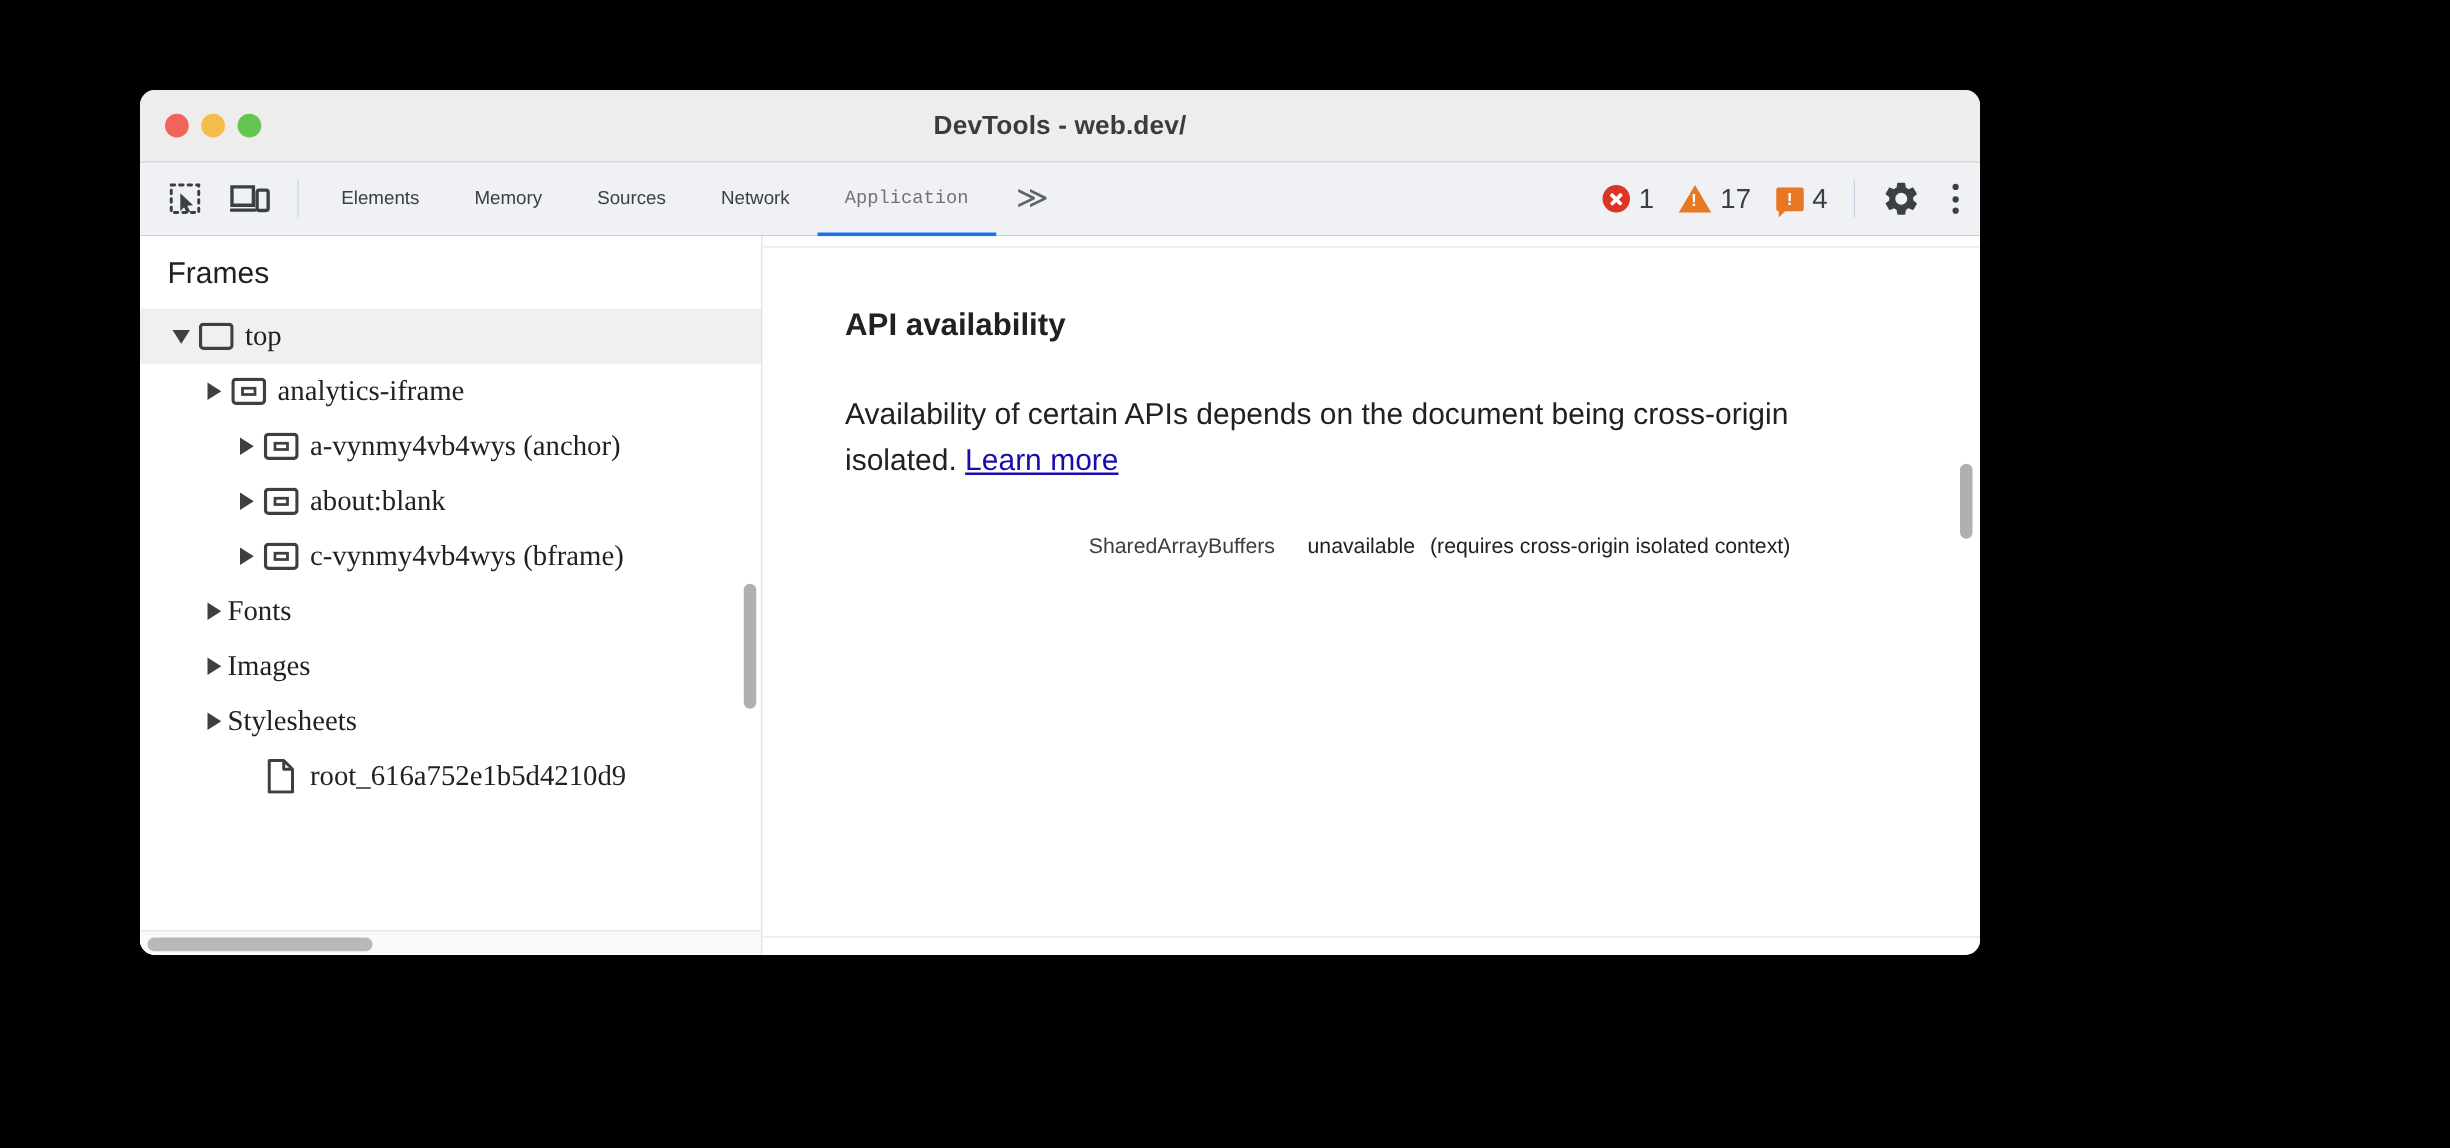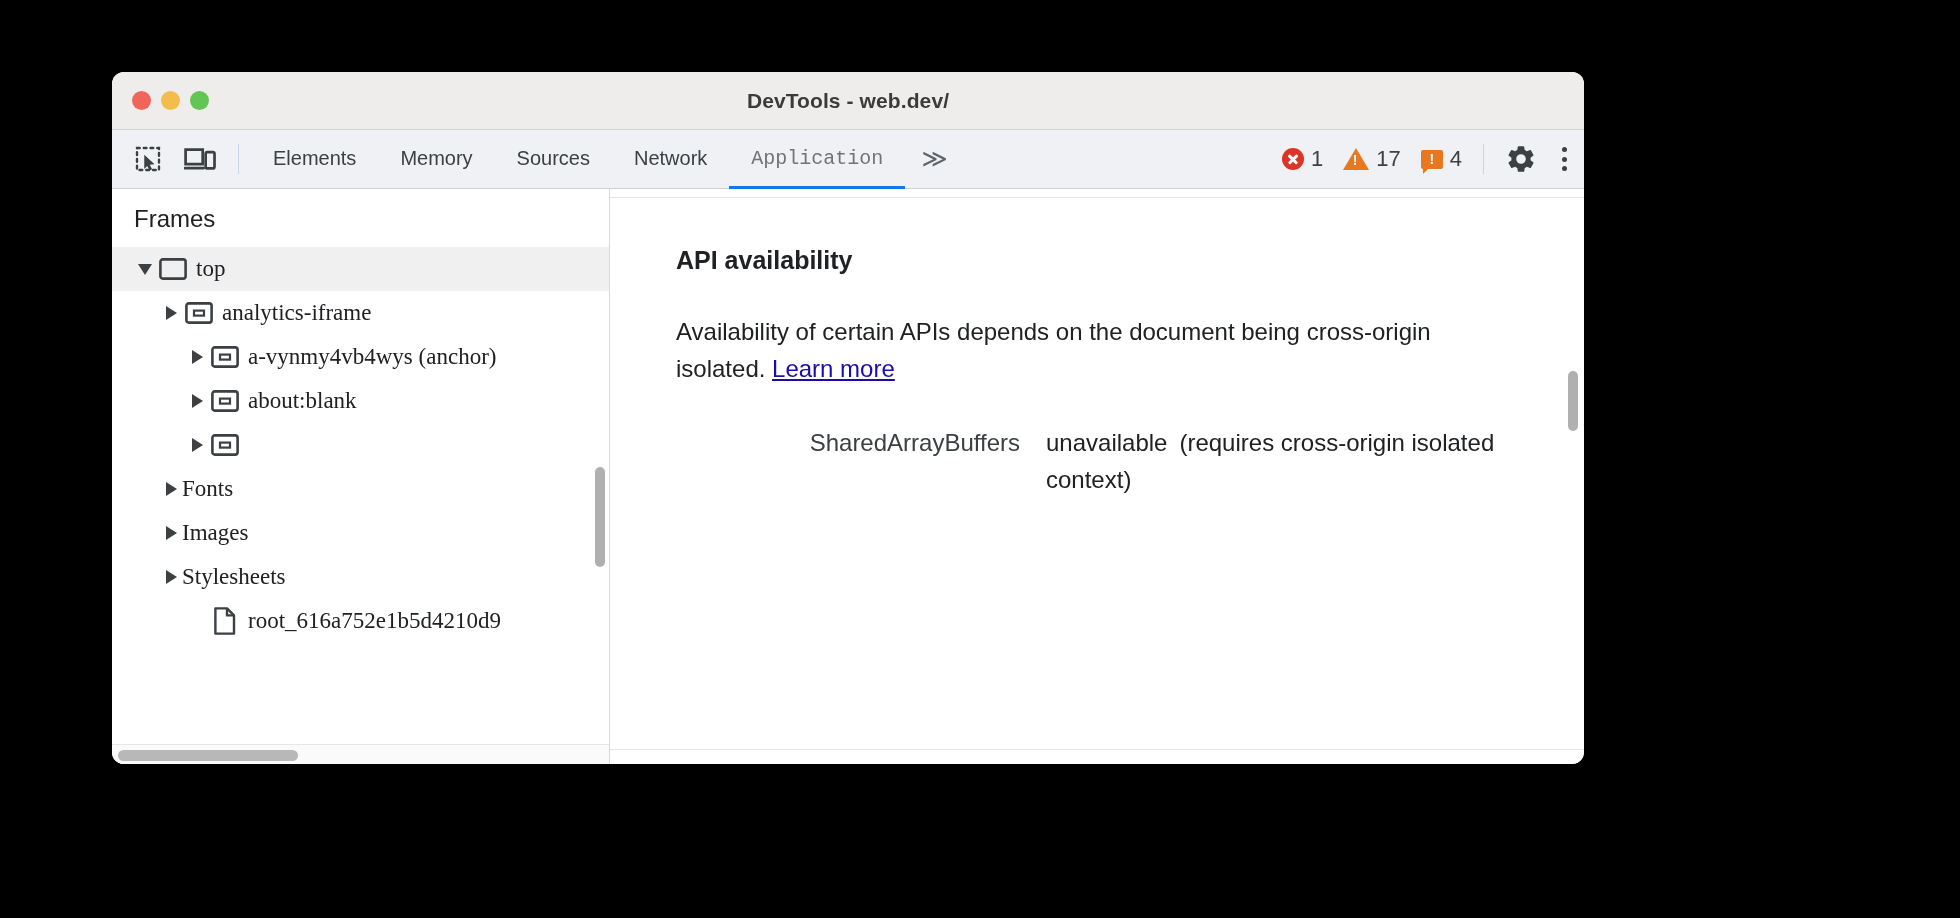--- a/index.html
+++ b/index.html
@@ -58,21 +58,21 @@
     color: #5f6368;
   }
   .tb-sep {
     width: 1px; background: #c9d3e6;
     margin: 14px 12px;
   }
   .tabs { display: flex; align-items: stretch; }
   .tab {
     display: flex; align-items: center;
     padding: 0 22px;
-    font-size: 20px; color: #3c4043;
+    font-size: 15px; color: #3c4043;
     white-space: nowrap;
     border-bottom: 3px solid transparent;
     margin-bottom: -1px;
   }
   .tab.active { color: #737373; border-bottom-color: #1a73e8; font-family: Liberation Mono, monospace; }
   .tab.more { font-size: 25px; color: #5f6368; padding: 0 16px; letter-spacing: -2px; }
 
   .tb-spacer { flex: 1 1 auto; }
 
   .badges { display: flex; align-items: center; gap: 6px; padding-right: 4px; }
@@ -200,21 +200,21 @@
   .sec-desc {
     font-size: 24px; color: #202124;
     line-height: 1.56;
     margin-top: 38px;
     max-width: 800px;
   }
   a.link { color: #1a0dab; text-decoration: underline; }
 
   .kv {
     display: flex;
-    font-size: 24px; color: #202124;
+    font-size: 17px; color: #202124;
     margin-top: 36px;
     line-height: 1.56;
   }
   .kv .k {
     width: 370px; flex: 0 0 370px;
     text-align: right; padding-right: 26px;
     color: #3c4043;
   }
   .kv .v { flex: 1 1 auto; }
   .kv .v .note { margin-left: 12px; }
@@ -365,20 +365,21 @@
         <div class="row" style="padding-left:74px;">
           <span class="tw">
               <span class="tri-right"></span>
             </span>
           <span class="ficon">
             <svg width="28" height="22" viewBox="0 0 28 22">
               <rect x="1.4" y="1.4" width="25.2" height="19.2" rx="2.4" fill="none" stroke="#3c4043" stroke-width="2.6"></rect>
               <rect x="9" y="8.6" width="10" height="5" fill="none" stroke="#3c4043" stroke-width="2.2"></rect>
             </svg>
           </span>
+          <span class="lbl">c-vynmy4vb4wys (bframe)</span>
         </div>
 
         <div class="row" style="padding-left:48px;">
           <span class="tw">
               <span class="tri-right"></span>
             </span>
           <span class="lbl" style="margin-left:0;">Fonts</span>
         </div>
 
         <div class="row" style="padding-left:48px;">

